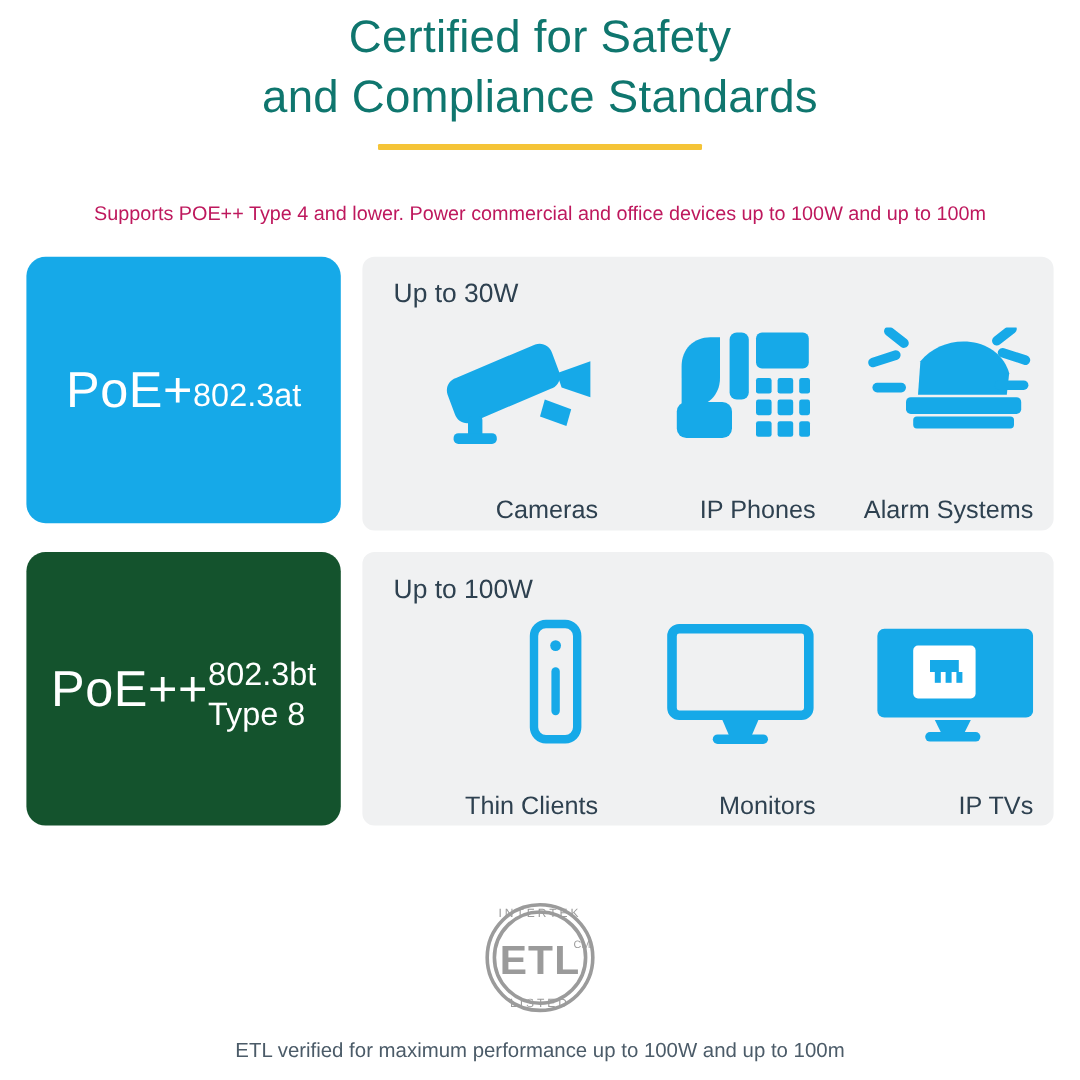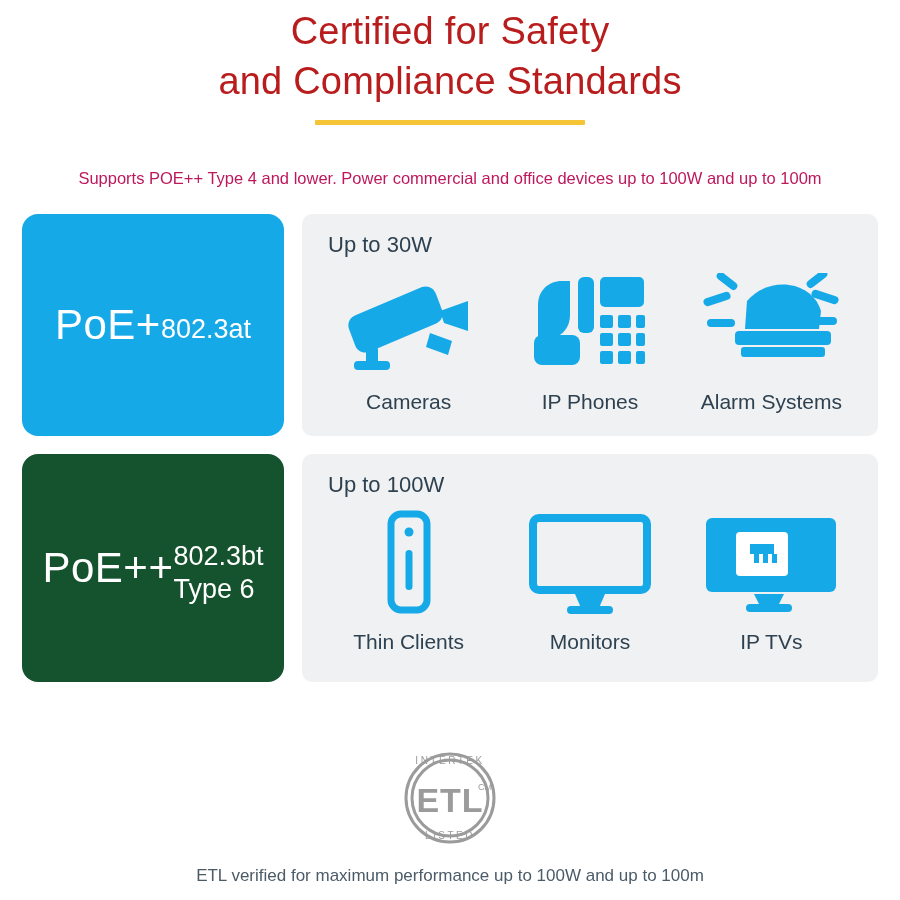--- a/index.html
+++ b/index.html
@@ -18,21 +18,21 @@
 
   
   .header {
     padding-top: 6px;
     text-align: center;
   }
   .header h1 {
     font-size: 38px;
     font-weight: 400;
     line-height: 1.32;
-    color: #b91c1c;
+    color: #0f766e;
     letter-spacing: .2px;
   }
   .header .line2 { display: block; }
   .rule {
     width: 270px; height: 5px;
     background: #f5c437;
     margin: 14px auto 0;
     border-radius: 1px;
   }
 
@@ -101,21 +101,22 @@
   .items {
     display: flex;
     justify-content: space-around;
     align-items: flex-end;
     margin-top: 6px;
   }
   .item {
     width: 33%;
     display: flex;
     flex-direction: column;
-    align-items: center;
+    align-items: flex-end;
+    gap: 24px;
   }
   .item .art {
     height: 118px;
     display: flex;
     align-items: center;
     justify-content: center;
   }
   .item .lbl {
     margin-top: 8px;
     font-size: 21px;
@@ -226,21 +227,21 @@
 
         </div>
       </div>
     </div>
 
     <div class="row">
       <div class="badge dark">
         <div class="big">PoE++</div>
         <div class="sub">
           <span>802.3bt</span><br>
-          <span>Type 6</span>
+          <span>Type 8</span>
         </div>
       </div>
 
       <div class="panel">
         <div class="cap">Up to 100W</div>
         <div class="items">
 
           <div class="item">
             <div class="art">
               <svg width="70" height="110" viewBox="0 0 70 110" aria-hidden="true">

